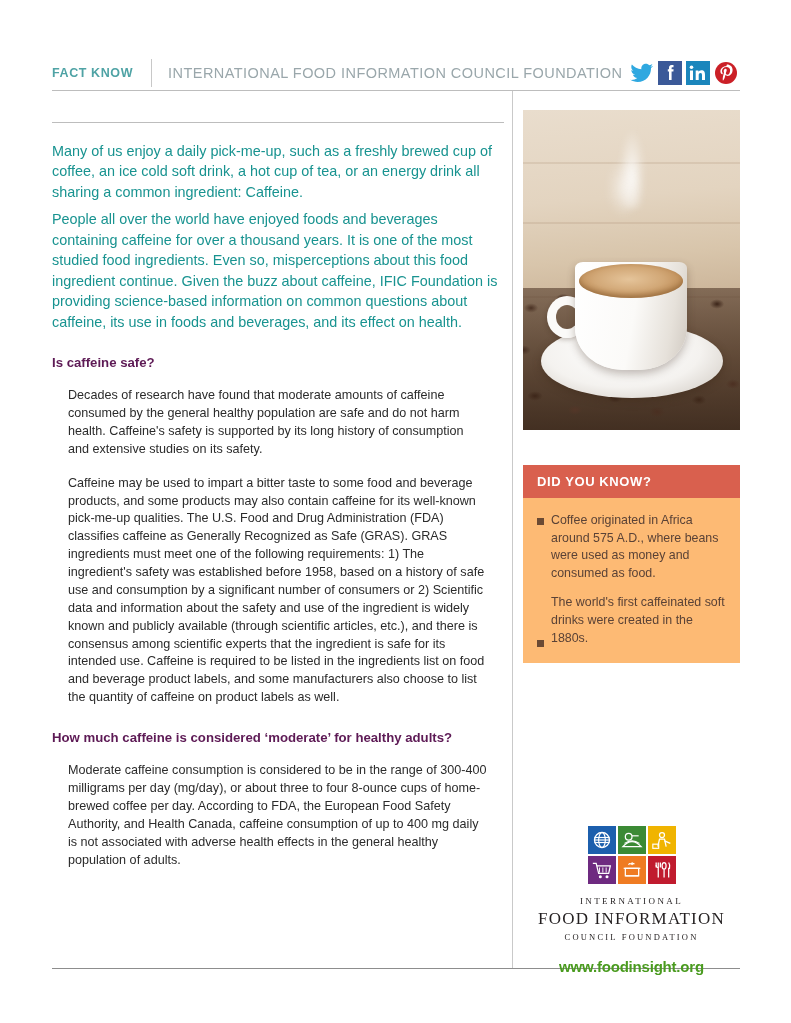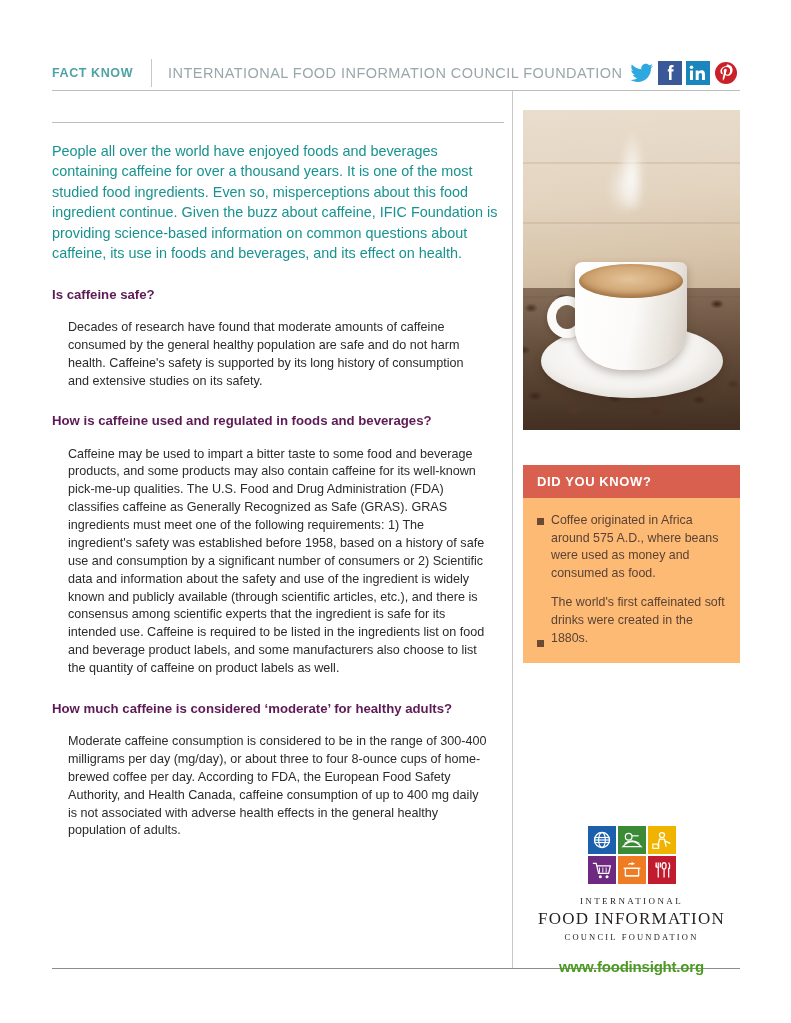--- a/index.html
+++ b/index.html
@@ -341,26 +341,26 @@
     </span>
   </div>
 
   <div class="rule-top"></div>
   <div class="col-divider"></div>
   <div class="rule-bottom"></div>
 
   <div class="left-col">
     <div class="title-rule"></div>
 
+    <p class="intro-p">Many of us enjoy a daily pick-me-up, such as a freshly brewed cup of coffee, an ice cold soft drink, a hot cup of tea, or an energy drink all sharing a common ingredient: Caffeine.</p>
     <p class="intro-p">People all over the world have enjoyed foods and beverages containing caffeine for over a thousand years. It is one of the most studied food ingredients. Even so, misperceptions about this food ingredient continue. Given the buzz about caffeine, IFIC Foundation is providing science-based information on common questions about caffeine, its use in foods and beverages, and its effect on health.</p>
 
     <h2 class="sec-h">Is caffeine safe?</h2>
     <p class="sec-p">Decades of research have found that moderate amounts of caffeine consumed by the general healthy population are safe and do not harm health. Caffeine's safety is supported by its long history of consumption and extensive studies on its safety.</p>
 
-    <h2 class="sec-h">How is caffeine used and regulated in foods and beverages?</h2>
     <p class="sec-p">Caffeine may be used to impart a bitter taste to some food and beverage products, and some products may also contain caffeine for its well-known pick-me-up qualities. The U.S. Food and Drug Administration (FDA) classifies caffeine as Generally Recognized as Safe (GRAS). GRAS ingredients must meet one of the following requirements: 1) The ingredient's safety was established before 1958, based on a history of safe use and consumption by a significant number of consumers or 2) Scientific data and information about the safety and use of the ingredient is widely known and publicly available (through scientific articles, etc.), and there is consensus among scientific experts that the ingredient is safe for its intended use. Caffeine is required to be listed in the ingredients list on food and beverage product labels, and some manufacturers also choose to list the quantity of caffeine on product labels as well.</p>
 
     <h2 class="sec-h">How much caffeine is considered ‘moderate’ for healthy adults?</h2>
     <p class="sec-p">Moderate caffeine consumption is considered to be in the range of 300-400 milligrams per day (mg/day), or about three to four 8-ounce cups of home-brewed coffee per day. According to FDA, the European Food Safety Authority, and Health Canada, caffeine consumption of up to 400 mg daily is not associated with adverse health effects in the general healthy population of adults.</p>
   </div>
 
   <div class="right-col">
     <div class="photo">
       <div class="plank p1"></div>
       <div class="plank p2"></div>

